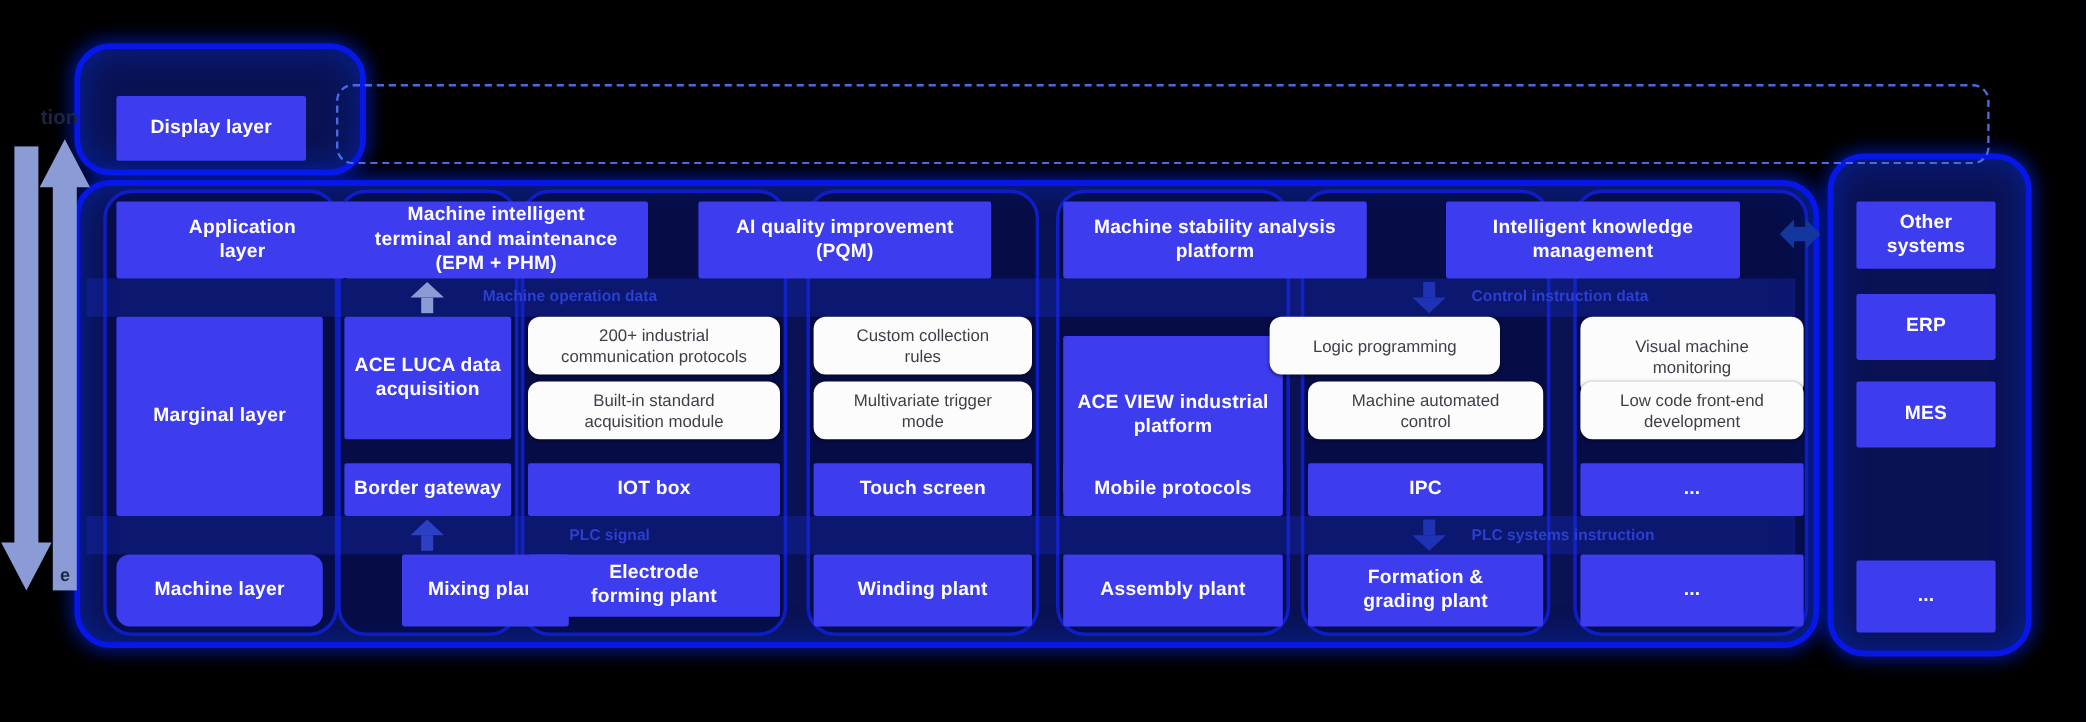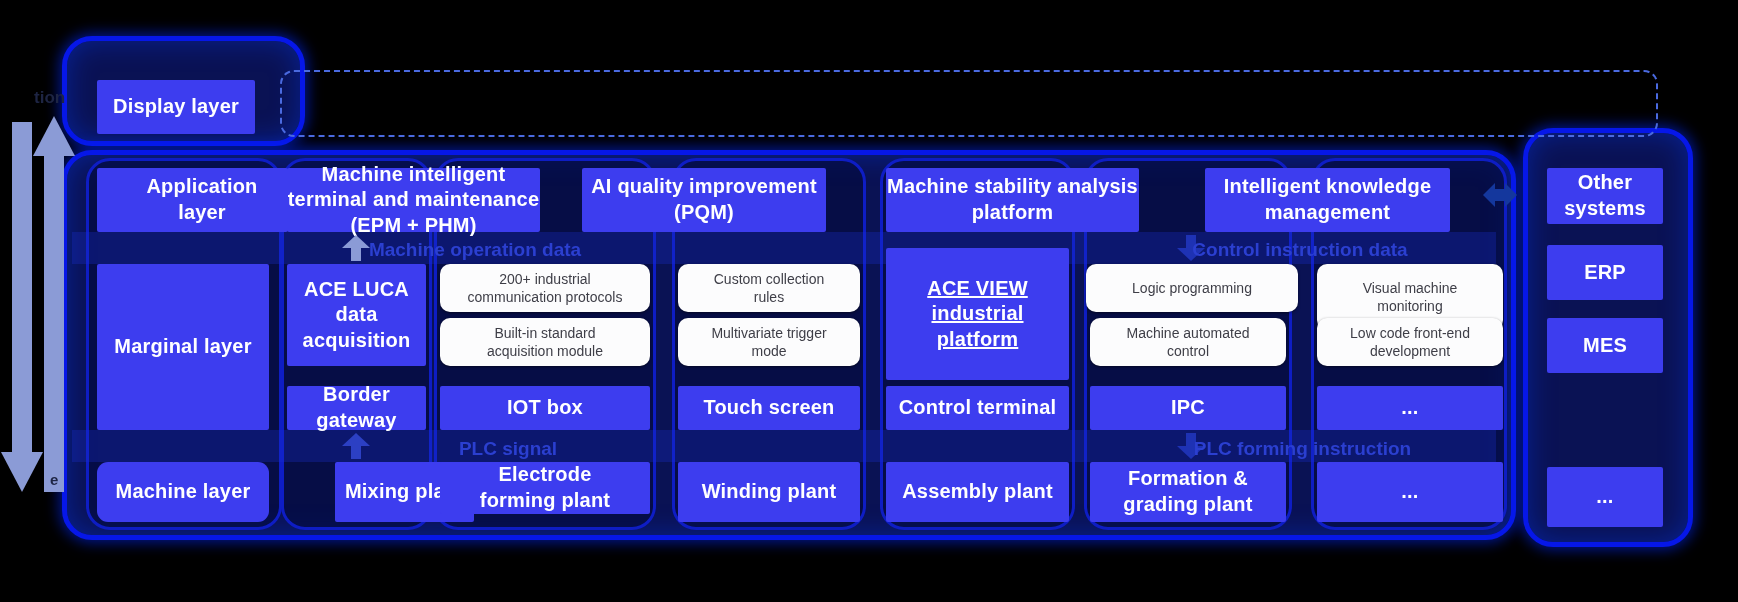--- a/index.html
+++ b/index.html
@@ -13,32 +13,32 @@
     box-shadow:0 0 14px 3px rgba(0,40,255,.55), inset 0 0 28px rgba(0,60,255,.38);
     z-index:1;
   }
   .colpill{
     position:absolute;border:3px solid #0E1DC4;border-radius:24px;
     background:rgba(4,10,62,.6);z-index:2;
   }
   .band{position:absolute;background:rgba(25,45,210,.30);z-index:3;}
   .box{
     position:absolute;background:#3D3DEF;color:#fff;font-weight:bold;
-    font-size:20px;line-height:1.28;display:flex;align-items:center;
+    font-size:16px;line-height:1.28;display:flex;align-items:center;
     justify-content:center;text-align:center;white-space:pre-line;
     border-radius:2px;z-index:5;letter-spacing:.2px;
   }
   .wbox{
     position:absolute;background:#FCFCFD;color:#3E3E47;font-weight:normal;
     font-size:14px;line-height:1.3;display:flex;align-items:center;
     justify-content:center;text-align:center;white-space:pre-line;
     border-radius:10px;z-index:5;box-shadow:0 1px 3px rgba(0,0,0,.5);
   }
   .flowlabel{
-    position:absolute;color:#2B3FD0;font-weight:bold;font-size:19px;
+    position:absolute;color:#2B3FD0;font-weight:bold;font-size:13px;
     text-align:center;white-space:nowrap;z-index:5;
   }
   .dashedbox{
     position:absolute;border:2px dashed #4A6AE0;border-radius:14px;
     z-index:4;background:transparent;
   }
   
   .sideshaft{position:absolute;background:#8B9BD6;z-index:2;}
   .tri{position:absolute;width:0;height:0;z-index:2;}
   .tri-down{border-left:21px solid transparent;border-right:21px solid transparent;border-top:40px solid #8B9BD6;}
@@ -116,47 +116,47 @@
   <div class="box" style="left:287px;top:264px;width:139px;height:102px;">ACE LUCA data
 acquisition</div>
   <div class="wbox" style="left:440px;top:264px;width:210px;height:48px;">200+ industrial
 communication protocols</div>
   <div class="wbox" style="left:440px;top:318px;width:210px;height:48px;">Built-in standard
 acquisition module</div>
   <div class="wbox" style="left:678px;top:264px;width:182px;height:48px;">Custom collection
 rules</div>
   <div class="wbox" style="left:678px;top:318px;width:182px;height:48px;">Multivariate trigger
 mode</div>
-  <div class="box" style="left:886px;top:248px;width:183px;height:132px;text-decoration:underline;">ACE VIEW industrial
+  <div class="box" style="left:886px;top:280px;width:183px;height:132px;">ACE VIEW industrial
 platform</div>
-  <div class="wbox" style="left:1086px;top:264px;width:212px;height:48px;">Logic programming</div>
+  <div class="wbox" style="left:1058px;top:264px;width:192px;height:48px;">Logic programming</div>
   <div class="wbox" style="left:1090px;top:318px;width:196px;height:48px;">Machine automated
 control</div>
   <div class="wbox" style="left:1317px;top:264px;width:186px;height:66px;">Visual machine
 monitoring</div>
   <div class="wbox" style="left:1317px;top:318px;width:186px;height:48px;">Low code front-end
 development</div>
 
   <div class="box" style="left:287px;top:386px;width:139px;height:44px;">Border gateway</div>
   <div class="box" style="left:440px;top:386px;width:210px;height:44px;">IOT box</div>
   <div class="box" style="left:678px;top:386px;width:182px;height:44px;">Touch screen</div>
-  <div class="box" style="left:886px;top:386px;width:183px;height:44px;">Control terminal</div>
+  <div class="box" style="left:886px;top:386px;width:183px;height:44px;">Mobile protocols</div>
   <div class="box" style="left:1090px;top:386px;width:196px;height:44px;">IPC</div>
   <div class="box" style="left:1317px;top:386px;width:186px;height:44px;">...</div>
 
   <div class="smarrow" style="left:342px;top:433px;color:#2C40C4;">
       <div class="head-up"></div>
       <div class="shaft-up"></div>
     </div>
   <div class="flowlabel" style="left:408px;top:438px;width:200px;">PLC signal</div>
   <div class="smarrow" style="left:1177px;top:433px;color:#1E32B4;">
       <div class="shaft-down"></div>
       <div class="head-down"></div>
     </div>
-  <div class="flowlabel" style="left:1185px;top:438px;width:235px;">PLC forming instruction</div>
+  <div class="flowlabel" style="left:1185px;top:438px;width:235px;">PLC systems instruction</div>
 
   <div class="box" style="left:287px;top:462px;width:139px;height:60px;margin-left:48px;">Mixing plant</div>
   <div class="box" style="left:440px;top:462px;width:210px;height:52px;">Electrode
 forming plant</div>
   <div class="box" style="left:678px;top:462px;width:182px;height:60px;">Winding plant</div>
   <div class="box" style="left:886px;top:462px;width:183px;height:60px;">Assembly plant</div>
   <div class="box" style="left:1090px;top:462px;width:196px;height:60px;">Formation &amp;
 grading plant</div>
   <div class="box" style="left:1317px;top:462px;width:186px;height:60px;">...</div>
 

